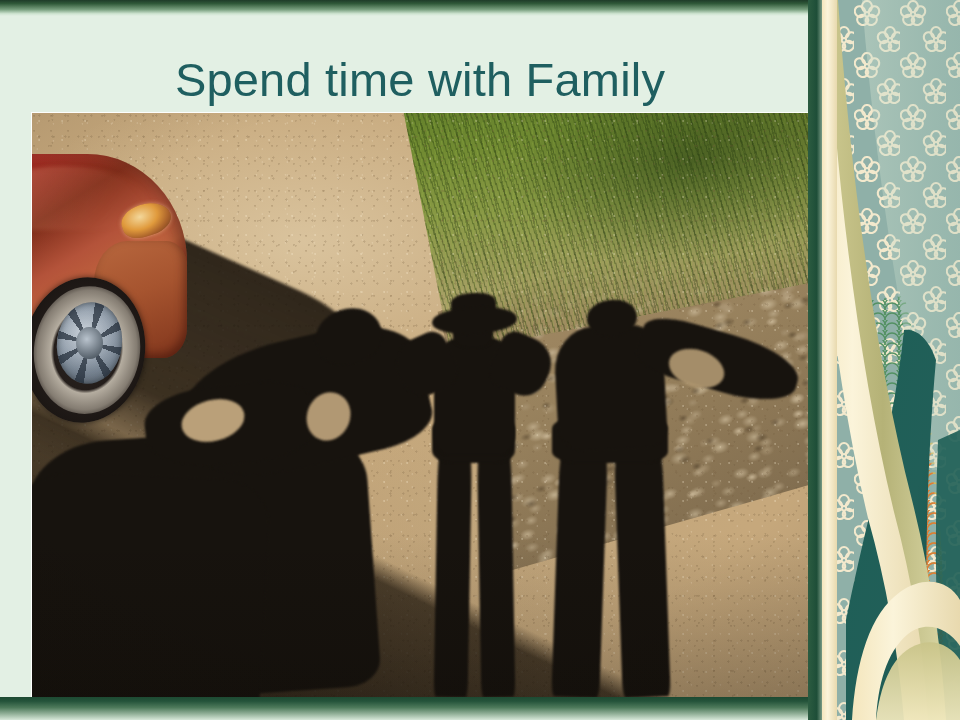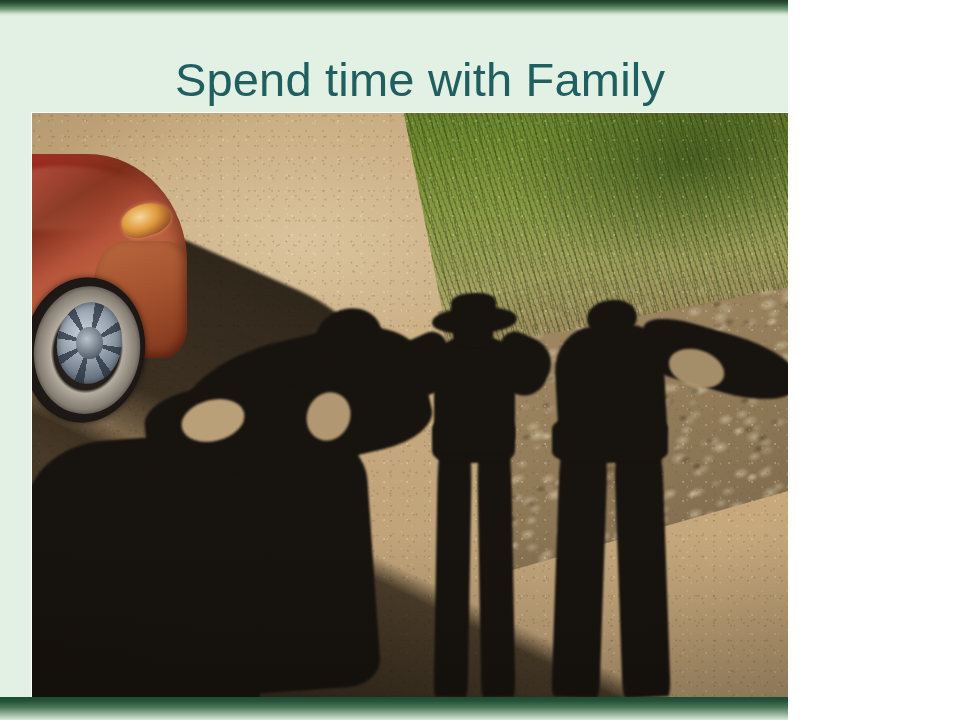--- a/index.html
+++ b/index.html
@@ -8,21 +8,21 @@
     padding: 0;
     background: #ffffff;
   }
   body {
     font-family: "Liberation Sans", sans-serif;
   }
 
   
   #slide {
     position: relative;
-    width: 788px;
+    width: 960px;
     height: 720px;
     overflow: hidden;
     background: #f9a8d4;
   }
 
   
   .slide-canvas {
     position: absolute;
     left: 0; top: 0;
     width: 960px; height: 720px;

